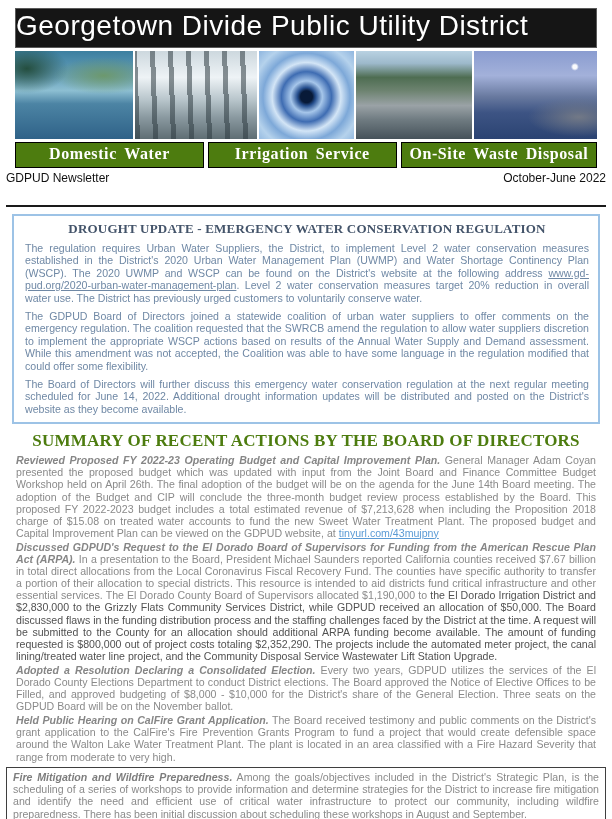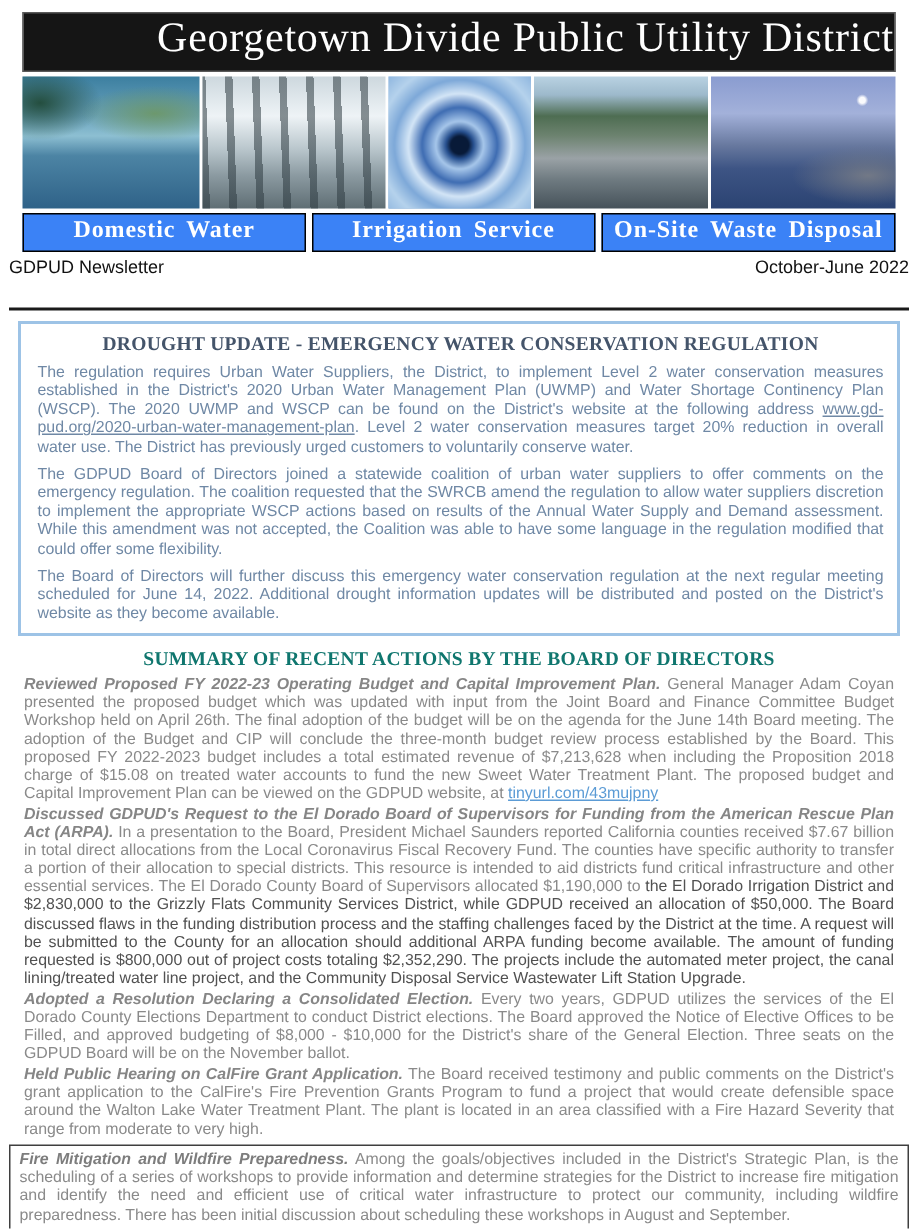--- a/index.html
+++ b/index.html
@@ -11,23 +11,23 @@
     position: relative;
   }
   .page { padding-top: 8px; }
 
   
   .masthead { margin: 0 15px; }
   .title-bar {
     background: #151515;
     border: 1px solid #5a5a5a;
     color: #ffffff;
-    font-family: Liberation Serif, serif;
+    font-family: Liberation Sans, sans-serif;
     font-size: 28px;
-    text-align: right;
+    text-align: left;
     padding: 1px 0 5px 0;
     letter-spacing: 0.5px;
   }
   .photo-strip {
     display: flex;
     height: 88px;
     margin-top: 3px;
     gap: 2px;
   }
   .photo { flex: 1 1 0; }
@@ -58,21 +58,21 @@
   .photo.p5 {
     flex-grow: 1.27;
     background:
       radial-gradient(circle at 82% 18%, rgba(255,255,255,.95) 0 2px, transparent 4px),
       radial-gradient(ellipse 55% 30% at 85% 75%, rgba(120,125,135,.9), transparent 75%),
       linear-gradient(180deg, #8a9cd0 0%, #a3b1da 28%, #68799f 52%, #3d5484 70%, #2b4372 100%);
   }
   .banner { display: flex; gap: 4px; margin-top: 3px; }
   .banner-item {
     flex: 1 1 0;
-    background: #3b82f6;
+    background: #4d7c0f;
     border: 1px solid #000;
     color: #ffffff;
     font-family: "Liberation Serif", serif;
     font-weight: bold;
     font-size: 16px;
     text-align: center;
     padding: 2px 0 4px 0;
     letter-spacing: 0.6px;
     word-spacing: 3px;
   }
@@ -116,22 +116,22 @@
     color: #6f88a5;
     text-decoration: underline;
     cursor: pointer;
   }
 
   
   .summary-heading {
     text-align: center;
     font-family: "Liberation Serif", serif;
     font-weight: bold;
-    font-size: 13px;
-    color: #0f766e;
+    font-size: 17px;
+    color: #4d7c0f;
     margin: 7px 0 3px 0;
     letter-spacing: 0.2px;
   }
   .summary { margin: 0 16px; }
   .summary p {
     margin: 0 0 2px 0;
     font-size: 10.6px;
     line-height: 12.1px;
     text-align: justify;
     color: #8a8a8a;

